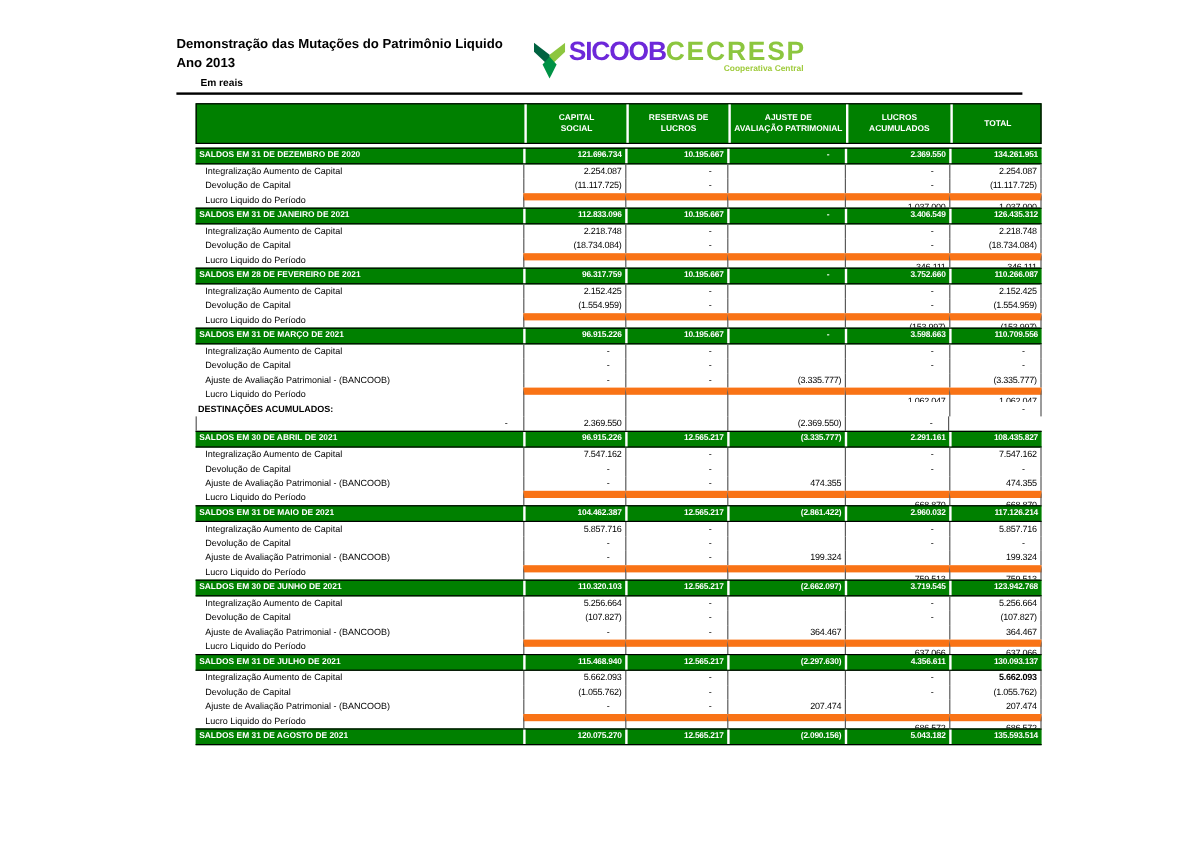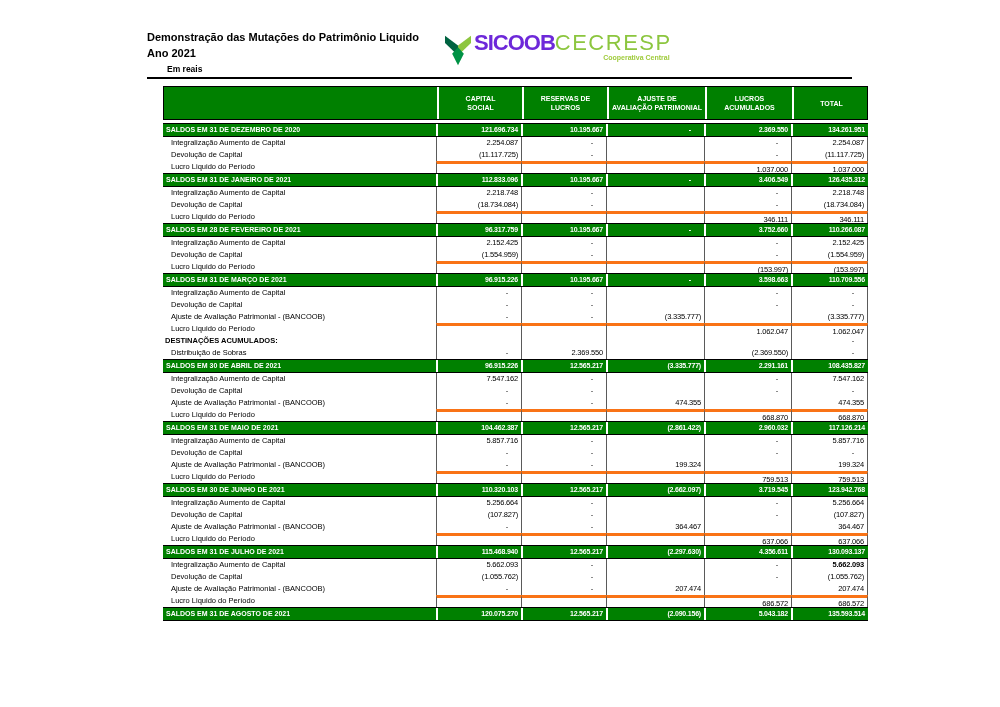--- a/index.html
+++ b/index.html
@@ -8,21 +8,21 @@
   .doc-title{position:absolute;left:147px;top:31px;font-size:11px;font-weight:bold;}
   .doc-year{position:absolute;left:147px;top:47px;font-size:11px;font-weight:bold;}
   .doc-unit{position:absolute;left:147px;top:64px;font-size:8.5px;font-weight:bold;padding-left:20px;}
   .rule{position:absolute;left:147px;top:77px;width:705px;height:2px;background:#000;}
 
   
   .logo{position:absolute;left:445px;top:32px;display:flex;align-items:flex-start;}
   .logo-mark{margin-top:2px;}
   .logo-text{position:relative;margin-left:3px;white-space:nowrap;}
   .logo-brand{font-size:22px;font-weight:bold;letter-spacing:-1px;line-height:1;}
-  .logo-name{font-size:22px;font-weight:normal;letter-spacing:1.5px;line-height:1;}
+  .logo-name{font-size:22px;font-weight:bold;letter-spacing:1.5px;line-height:1;}
   .logo-tagline{position:absolute;right:2px;top:22px;font-size:7px;font-weight:bold;}
 
   
   .table{position:absolute;left:163px;top:86px;width:705px;}
   .trow,.thead{display:grid;grid-template-columns:273px 85px 85px 98px 87px 77px;}
   .thead{height:34px;background:#008000;border:1px solid #000;box-sizing:border-box;}
   .thead .hcell{display:flex;flex-direction:column;justify-content:center;align-items:center;
     color:#fff;font-weight:bold;font-size:7px;line-height:9px;text-align:center;}
   .thead .hcell+.hcell{border-left:2px solid #fff;}
   .gap{height:3px;}
@@ -32,30 +32,30 @@
   .trow .num{text-align:right;padding-right:3px;letter-spacing:-0.2px;}
   .trow .num.dash{padding-right:13px;}
   .trow.saldo{background:#008000;color:#fff;font-weight:bold;font-size:7px;
     border-top:1px solid #000;border-bottom:1px solid #000;box-sizing:content-box;}
   .trow.saldo .label{padding-left:3px;}
   .trow.saldo .cell+.cell{border-left:2px solid #fff;}
   .trow.detail .label{padding-left:8px;}
   .trow.section .label{padding-left:2px;font-weight:bold;}
   .trow.detail .num,.trow.section .num{border-left:1px solid #5a5a5a;}
   .trow.detail .num.c4,.trow.section .num.c4{border-right:1px solid #5a5a5a;}
-  .trow.topline .num{border-top:3px solid #f97316;}
+  .trow.topline .num{border-top:6px solid #f97316;}
   .trow .num.boldv{font-weight:bold;}
 </style>
 </head>
 <body>
 
 <div class="page">
 
   <div class="doc-title">Demonstração das Mutações do Patrimônio Liquido</div>
-  <div class="doc-year">Ano 2021</div>
+  <div class="doc-year">Ano 2013</div>
   <div class="doc-unit">Em reais</div>
   <div class="rule"></div>
 
   <div class="logo">
     <svg class="logo-mark" width="26" height="33" viewBox="0 0 40 40" preserveAspectRatio="none">
       <polygon points="40,2 20,14 20,26 40,11" fill="#8DC63F"></polygon>
       <polygon points="0,2 20,14 20,26 0,11" fill="#006341"></polygon>
       <polygon points="20,16 29,24 20,38 11,24" fill="#009245"></polygon>
     </svg>
     <div class="logo-text">
@@ -228,21 +228,20 @@
         </div>
         <div class="trow section">
           <div class="cell label">DESTINAÇÕES ACUMULADOS:</div>
           <div class="cell num c0"></div>
           <div class="cell num c1"></div>
           <div class="cell num c2"></div>
           <div class="cell num c3"></div>
           <div class="cell num c4 dash">-</div>
         </div>
         <div class="trow detail">
-          <div class="cell label">Distribuição de Sobras</div>
           <div class="cell num c0 dash">-</div>
           <div class="cell num c1">2.369.550</div>
           <div class="cell num c2"></div>
           <div class="cell num c3">(2.369.550)</div>
           <div class="cell num c4 dash">-</div>
         </div>
         <div class="trow saldo">
           <div class="cell label">SALDOS EM 30 DE ABRIL DE 2021</div>
           <div class="cell num c0">96.915.226</div>
           <div class="cell num c1">12.565.217</div>

